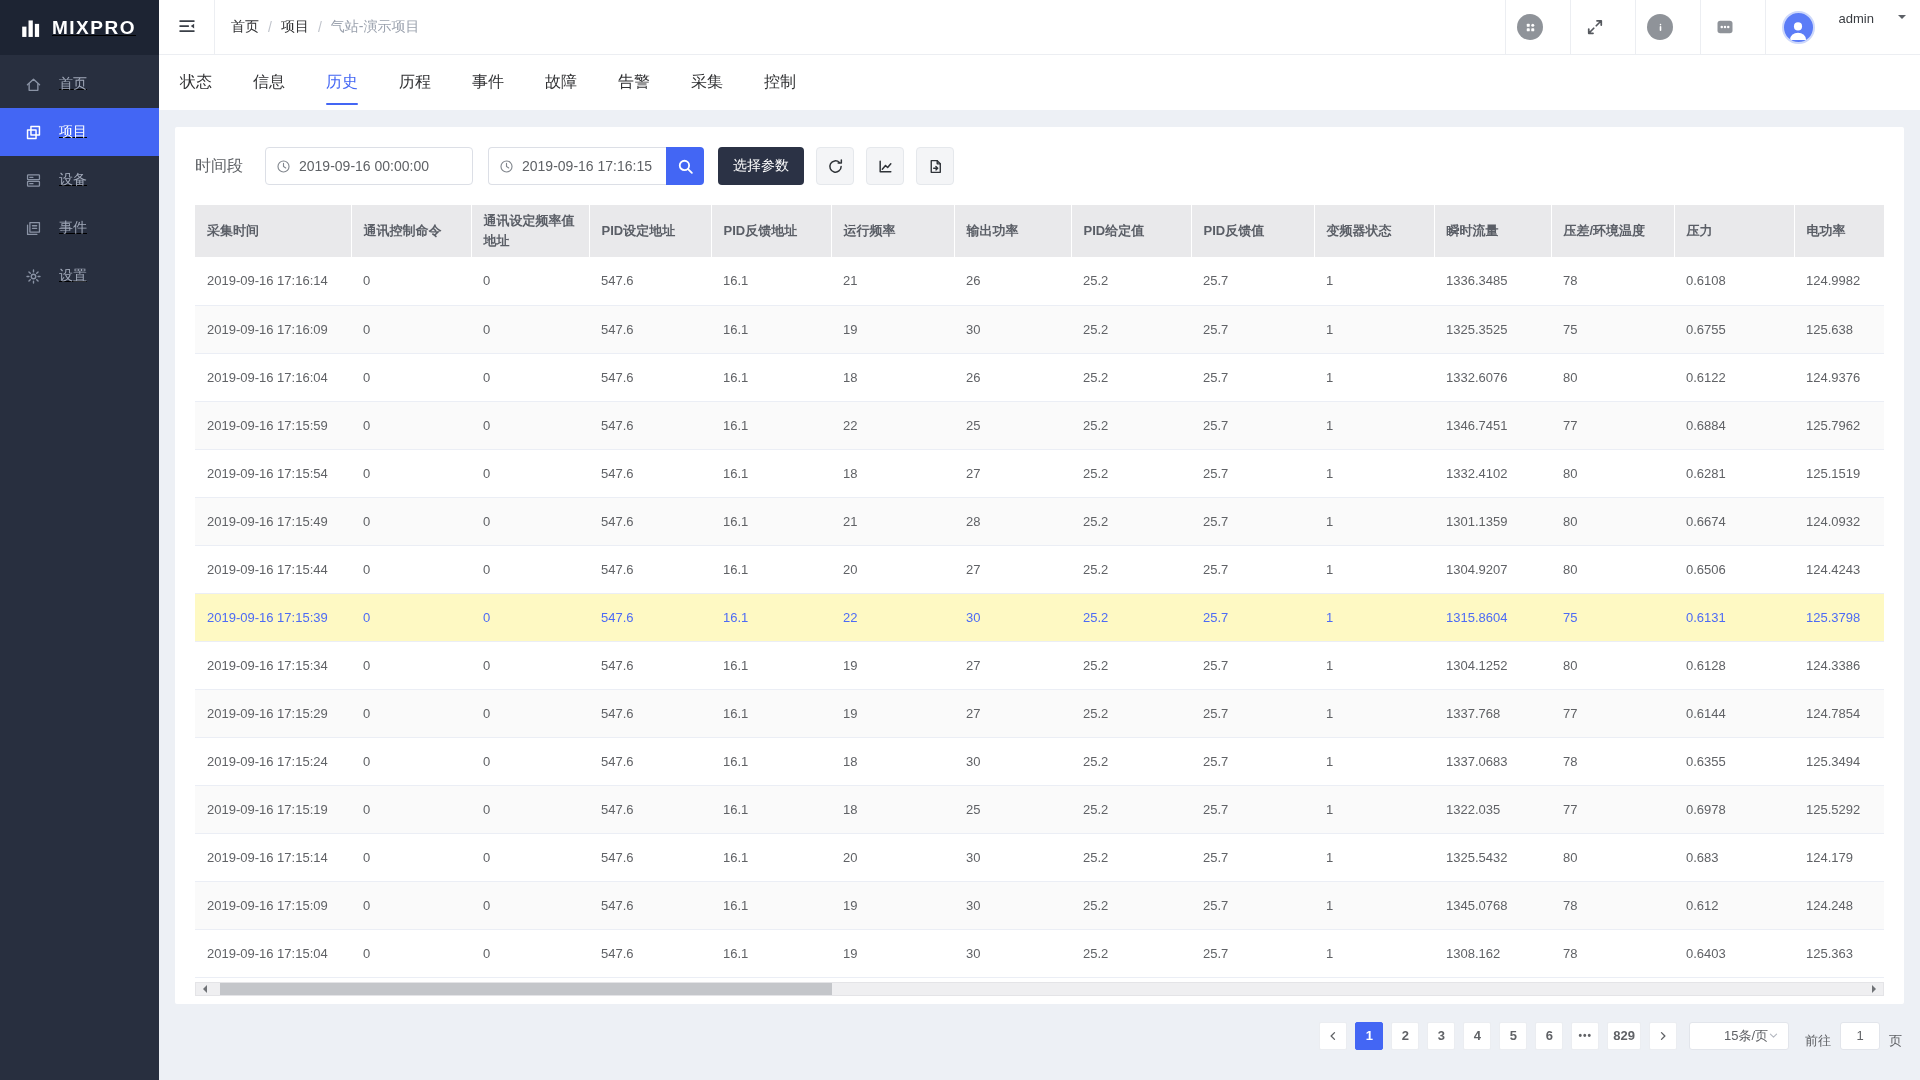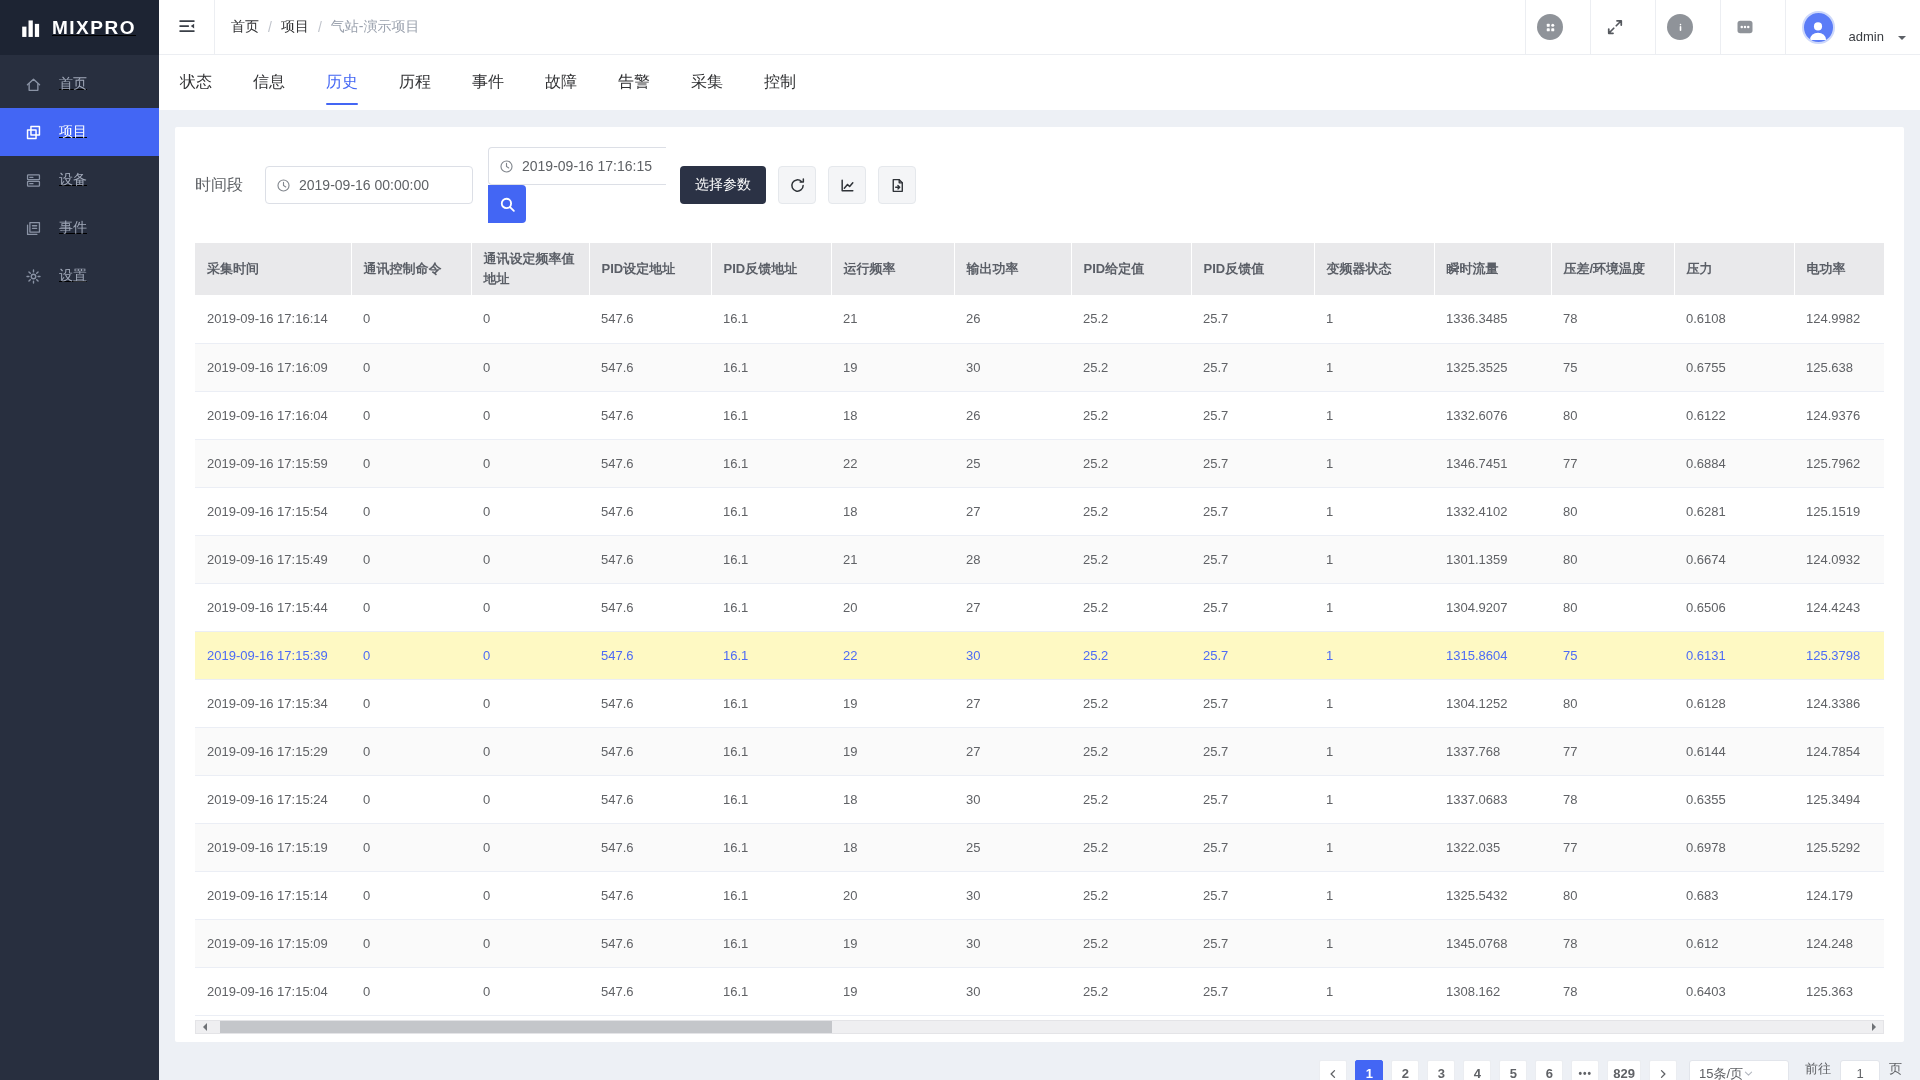--- a/index.html
+++ b/index.html
@@ -30,42 +30,42 @@
   .breadcrumb { display:flex; align-items:center; gap:9px; font-size:14px; margin-left:16px; }
   .crumb { color:#303133; }
   .crumb-sep { color:#c0c4cc; }
   .crumb:last-of-type { color:#9aa1ad; }
   .topbar-right { margin-left:auto; display:flex; align-items:center; height:100%; }
   .icon-slot { width:49px; height:100%; display:flex; align-items:center; justify-content:center; cursor:pointer; }
   .circle-icon { width:26px; height:26px; border-radius:50%; background:#8f9399; display:flex; align-items:center; justify-content:center; }
   .circle-icon svg { width:15px; height:15px; }
   .plain-icon { width:20px; height:20px; color:#55585e; display:flex; }
   .plain-icon svg { width:20px; height:20px; }
-  .user { display:flex; align-items:flex-end; gap:14px; padding:0 14px 0 16px; cursor:pointer; }
+  .user { display:flex; align-items:flex-start; gap:24px; padding:0 14px 0 16px; cursor:pointer; }
   .avatar { width:33px; height:33px; border-radius:50%; background:#5b7cf7; border:2px solid #cdd8fb; display:flex; align-items:flex-end; justify-content:center; overflow:hidden; }
   .avatar svg { width:24px; height:24px; }
   .user-name { font-size:13px; color:#3a3d42; }
   .caret-down { width:0; height:0; border:4.5px solid transparent; border-top-color:#5c6066; margin-top:4px; }
 
   .tabbar { height:55px; flex-shrink:0; background:#fff; display:flex; padding-left:21px; }
   .tab { position:relative; height:100%; display:flex; align-items:center; margin-right:41px; font-size:16px; color:#303133; cursor:pointer; }
   .tab.active { color:var(--accent); }
   .tab.active::after { content:''; position:absolute; left:0; right:0; bottom:5px; height:2.5px; border-radius:2px; background:var(--accent); }
 
   .content { flex:1; padding:17px 16px 0 16px; display:flex; flex-direction:column; }
   .panel { background:#fff; border-radius:2px; padding:20px 20px 8px 20px; }
 
   
   .filter-row { display:flex; align-items:center; margin-bottom:20px; }
   .filter-label { font-size:16px; color:#5f6266; margin-right:22px; }
   .date-input { width:208px; height:38px; border:1px solid #dcdfe6; border-radius:4px; background:#fff; display:flex; align-items:center; padding:0 10px; gap:8px; }
   .date-input .clock { width:15px; height:15px; color:#82878e; flex-shrink:0; display:flex; }
   .date-input .clock svg { width:15px; height:15px; }
   .date-input input { border:none; outline:none; width:100%; font-size:14px; color:#5f6266; font-family:inherit; background:transparent; }
-  .date-group { display:flex; margin-left:15px;flex-direction:column; }
+  .date-group { display:flex; margin-left:15px; }
   .date-group .date-input { width:178px; border-radius:4px 0 0 4px; border-right:none; }
   .search-btn { width:38px; height:38px; background:var(--accent); border:none; border-radius:0 4px 4px 0; display:flex; align-items:center; justify-content:center; cursor:pointer; color:#fff; }
   .search-btn svg { width:17px; height:17px; }
   .dark-btn { height:38px; margin-left:14px; padding:0 15px; background:var(--dark-btn); color:#fff; font-size:14px; border:none; border-radius:4px; cursor:pointer; font-family:inherit; }
   .tool-btn { width:38px; height:38px; margin-left:12px; background:#f4f5f7; border:1px solid #e5e8ec; border-radius:4px; display:flex; align-items:center; justify-content:center; cursor:pointer; color:#2f3338; }
   .tool-btn svg { width:17px; height:17px; }
 
   
   .table-wrap { overflow:hidden; }
   table { border-collapse:collapse; table-layout:fixed; width:1729px; }
@@ -81,23 +81,23 @@
   .hs-arrow.left { border-right-color:#6f7276; }
   .hs-arrow.right { border-left-color:#6f7276; }
   .hs-thumb { position:absolute; left:24px; top:0; height:12px; width:612px; background:#c4c6ca; }
 
   
   .pagination-row { display:flex; justify-content:flex-end; align-items:center; padding:18px 2px 0 0; }
   .pg-btn { min-width:28px; height:28px; padding:0 5px; margin-left:8px; background:#fff; border:1px solid #ebedf1; border-radius:2px; display:flex; align-items:center; justify-content:center; font-size:13px; font-weight:bold; color:#606266; cursor:pointer; }
   .pg-btn.active { background:var(--accent); border-color:var(--accent); color:#fff; }
   .pg-btn svg { width:12px; height:12px; }
   .pg-ellipsis { letter-spacing:1px; font-size:10px; }
-  .pg-select { width:100px; height:28px; margin-left:12px; background:#fff; border:1px solid #e2e5eb; border-radius:3px; display:flex; align-items:center; justify-content:flex-start; padding:0 9px; font-size:13px; color:#606266; cursor:pointer; }
+  .pg-select { width:100px; height:28px; margin-left:12px; background:#fff; border:1px solid #e2e5eb; border-radius:3px; display:flex; align-items:center; justify-content:flex-end; padding:0 9px; font-size:13px; color:#606266; cursor:pointer; }
   .pg-select svg { width:11px; height:11px; color:#b4b8c0; }
-  .goto { display:flex; align-items:flex-start; gap:9px; margin-left:16px; font-size:13px; color:#606266; }
+  .goto { display:flex; align-items:flex-end; gap:9px; margin-left:16px; font-size:13px; color:#606266; }
   .goto input { width:40px; height:28px; border:1px solid #e2e5eb; border-radius:3px; text-align:center; font-size:13px; color:#606266; outline:none; font-family:inherit; }
 </style>
 </head>
 <body>
 
 <div class="app">
 
   <aside class="sidebar">
     <div class="logo">
       <svg viewBox="0 0 16 16">

